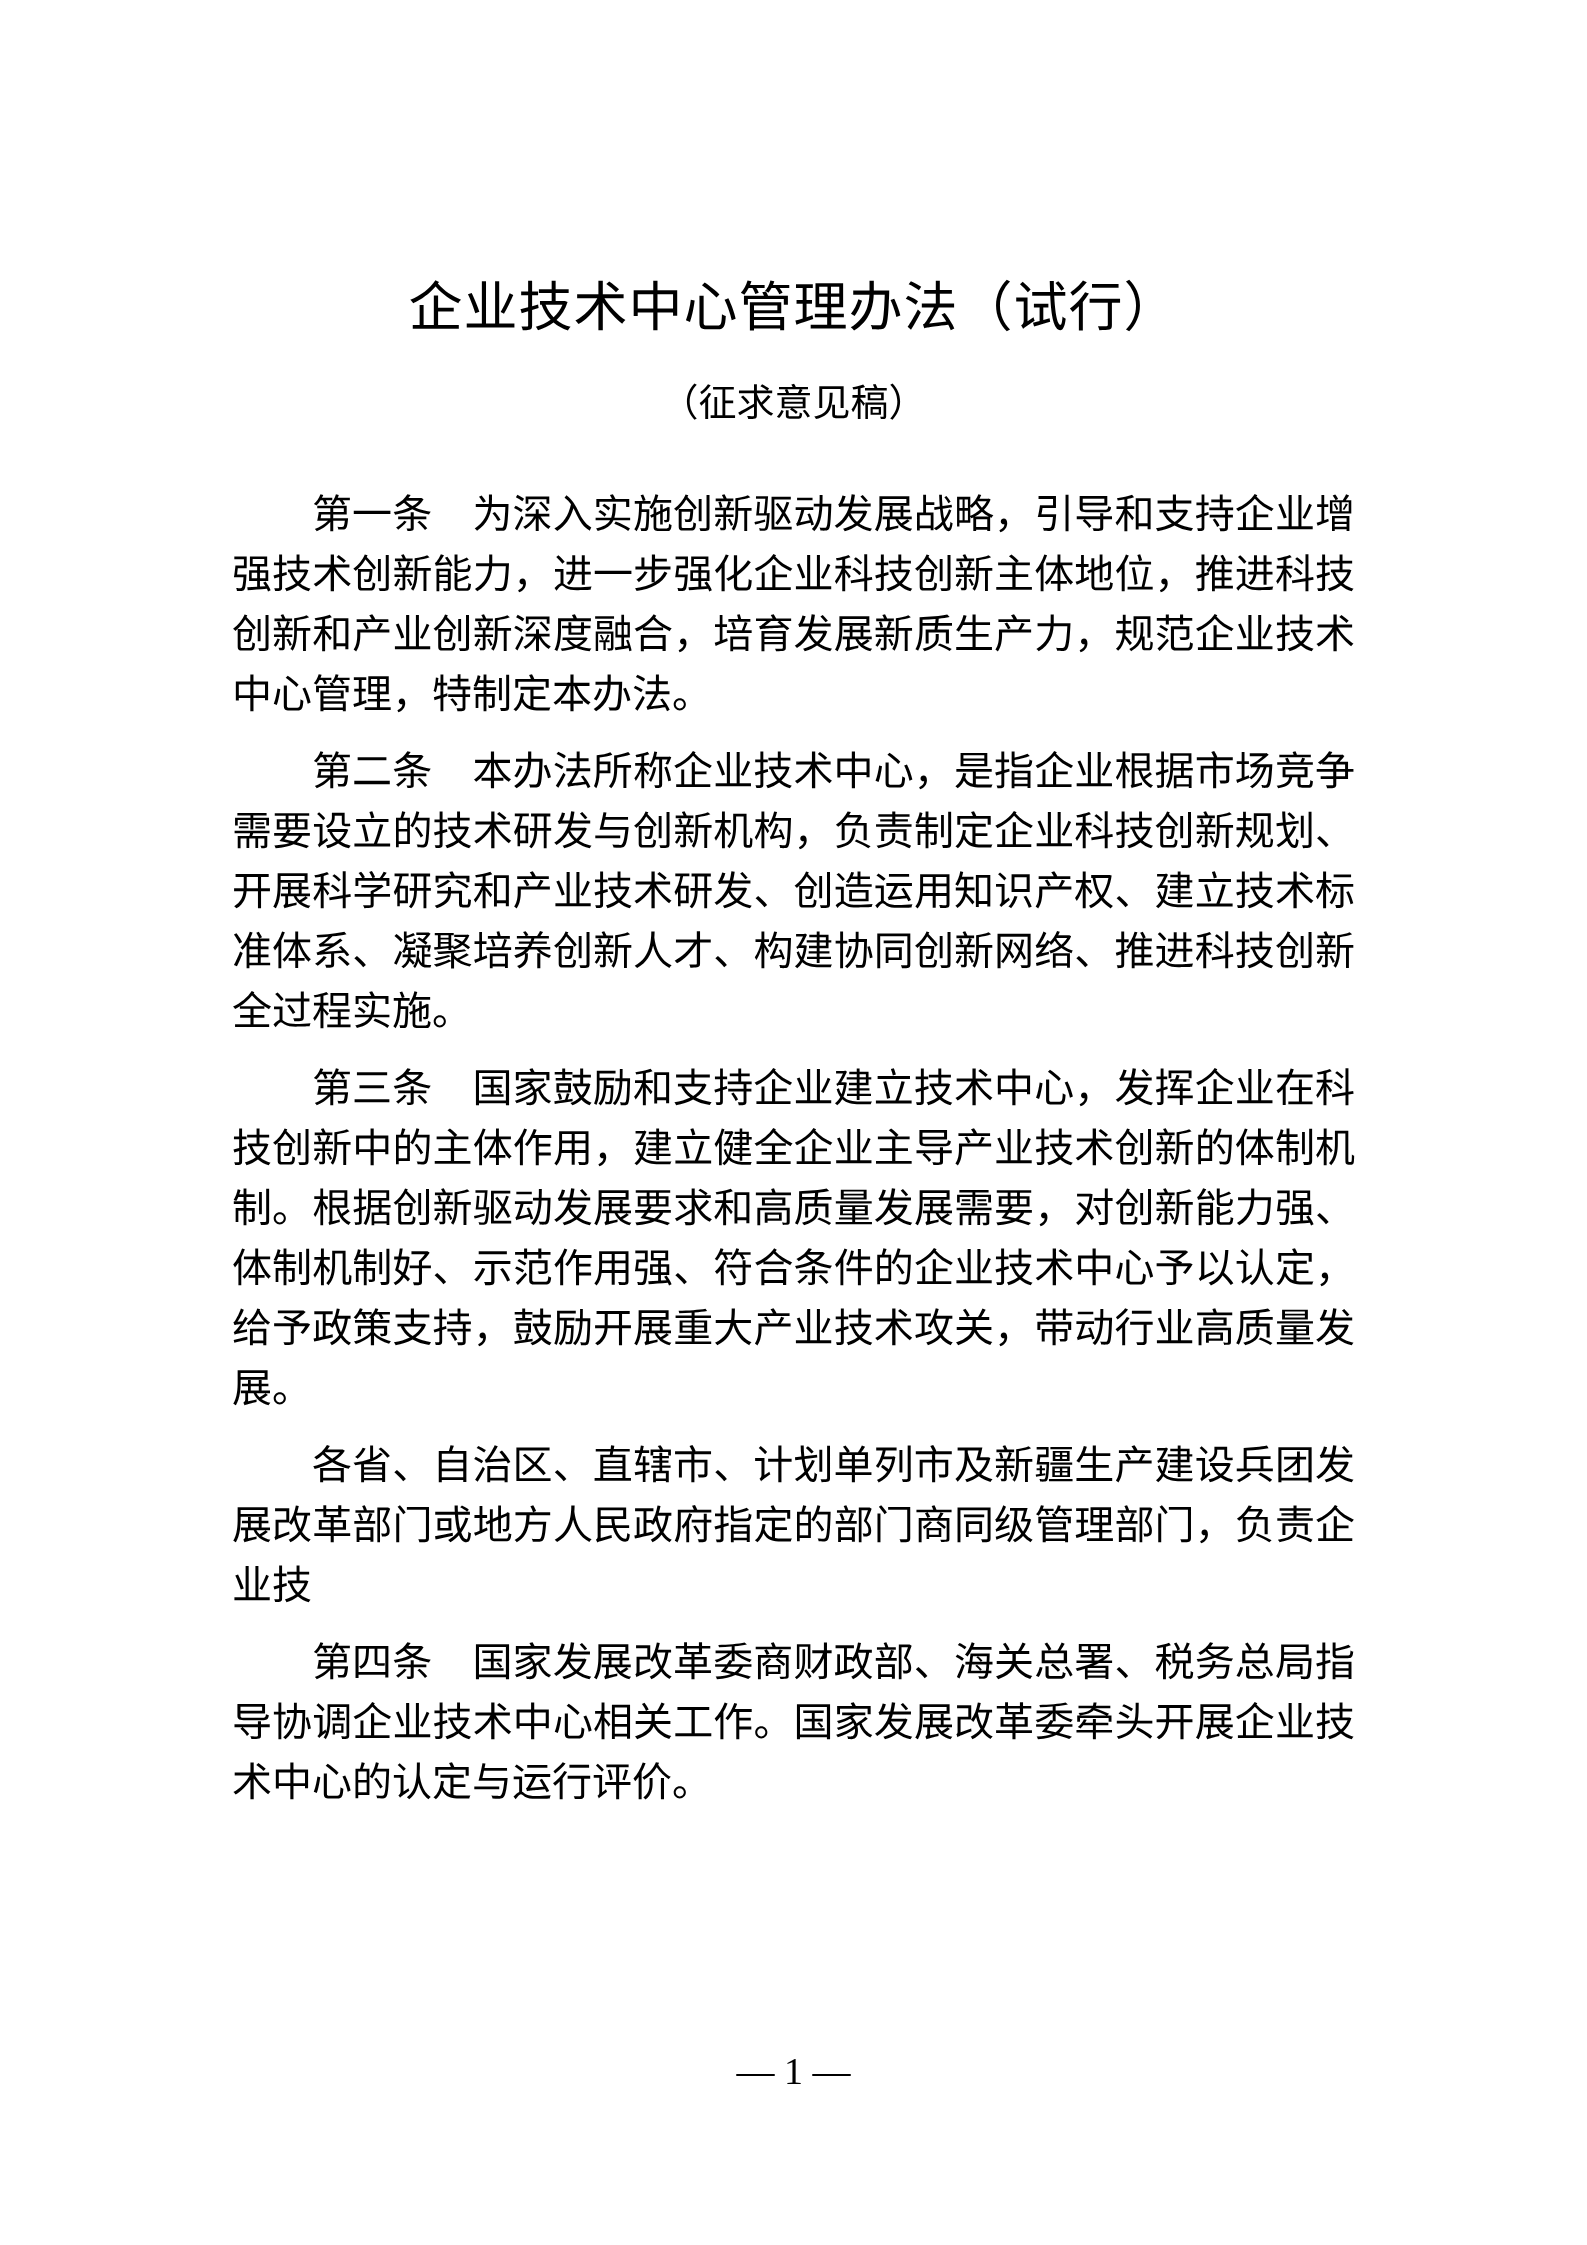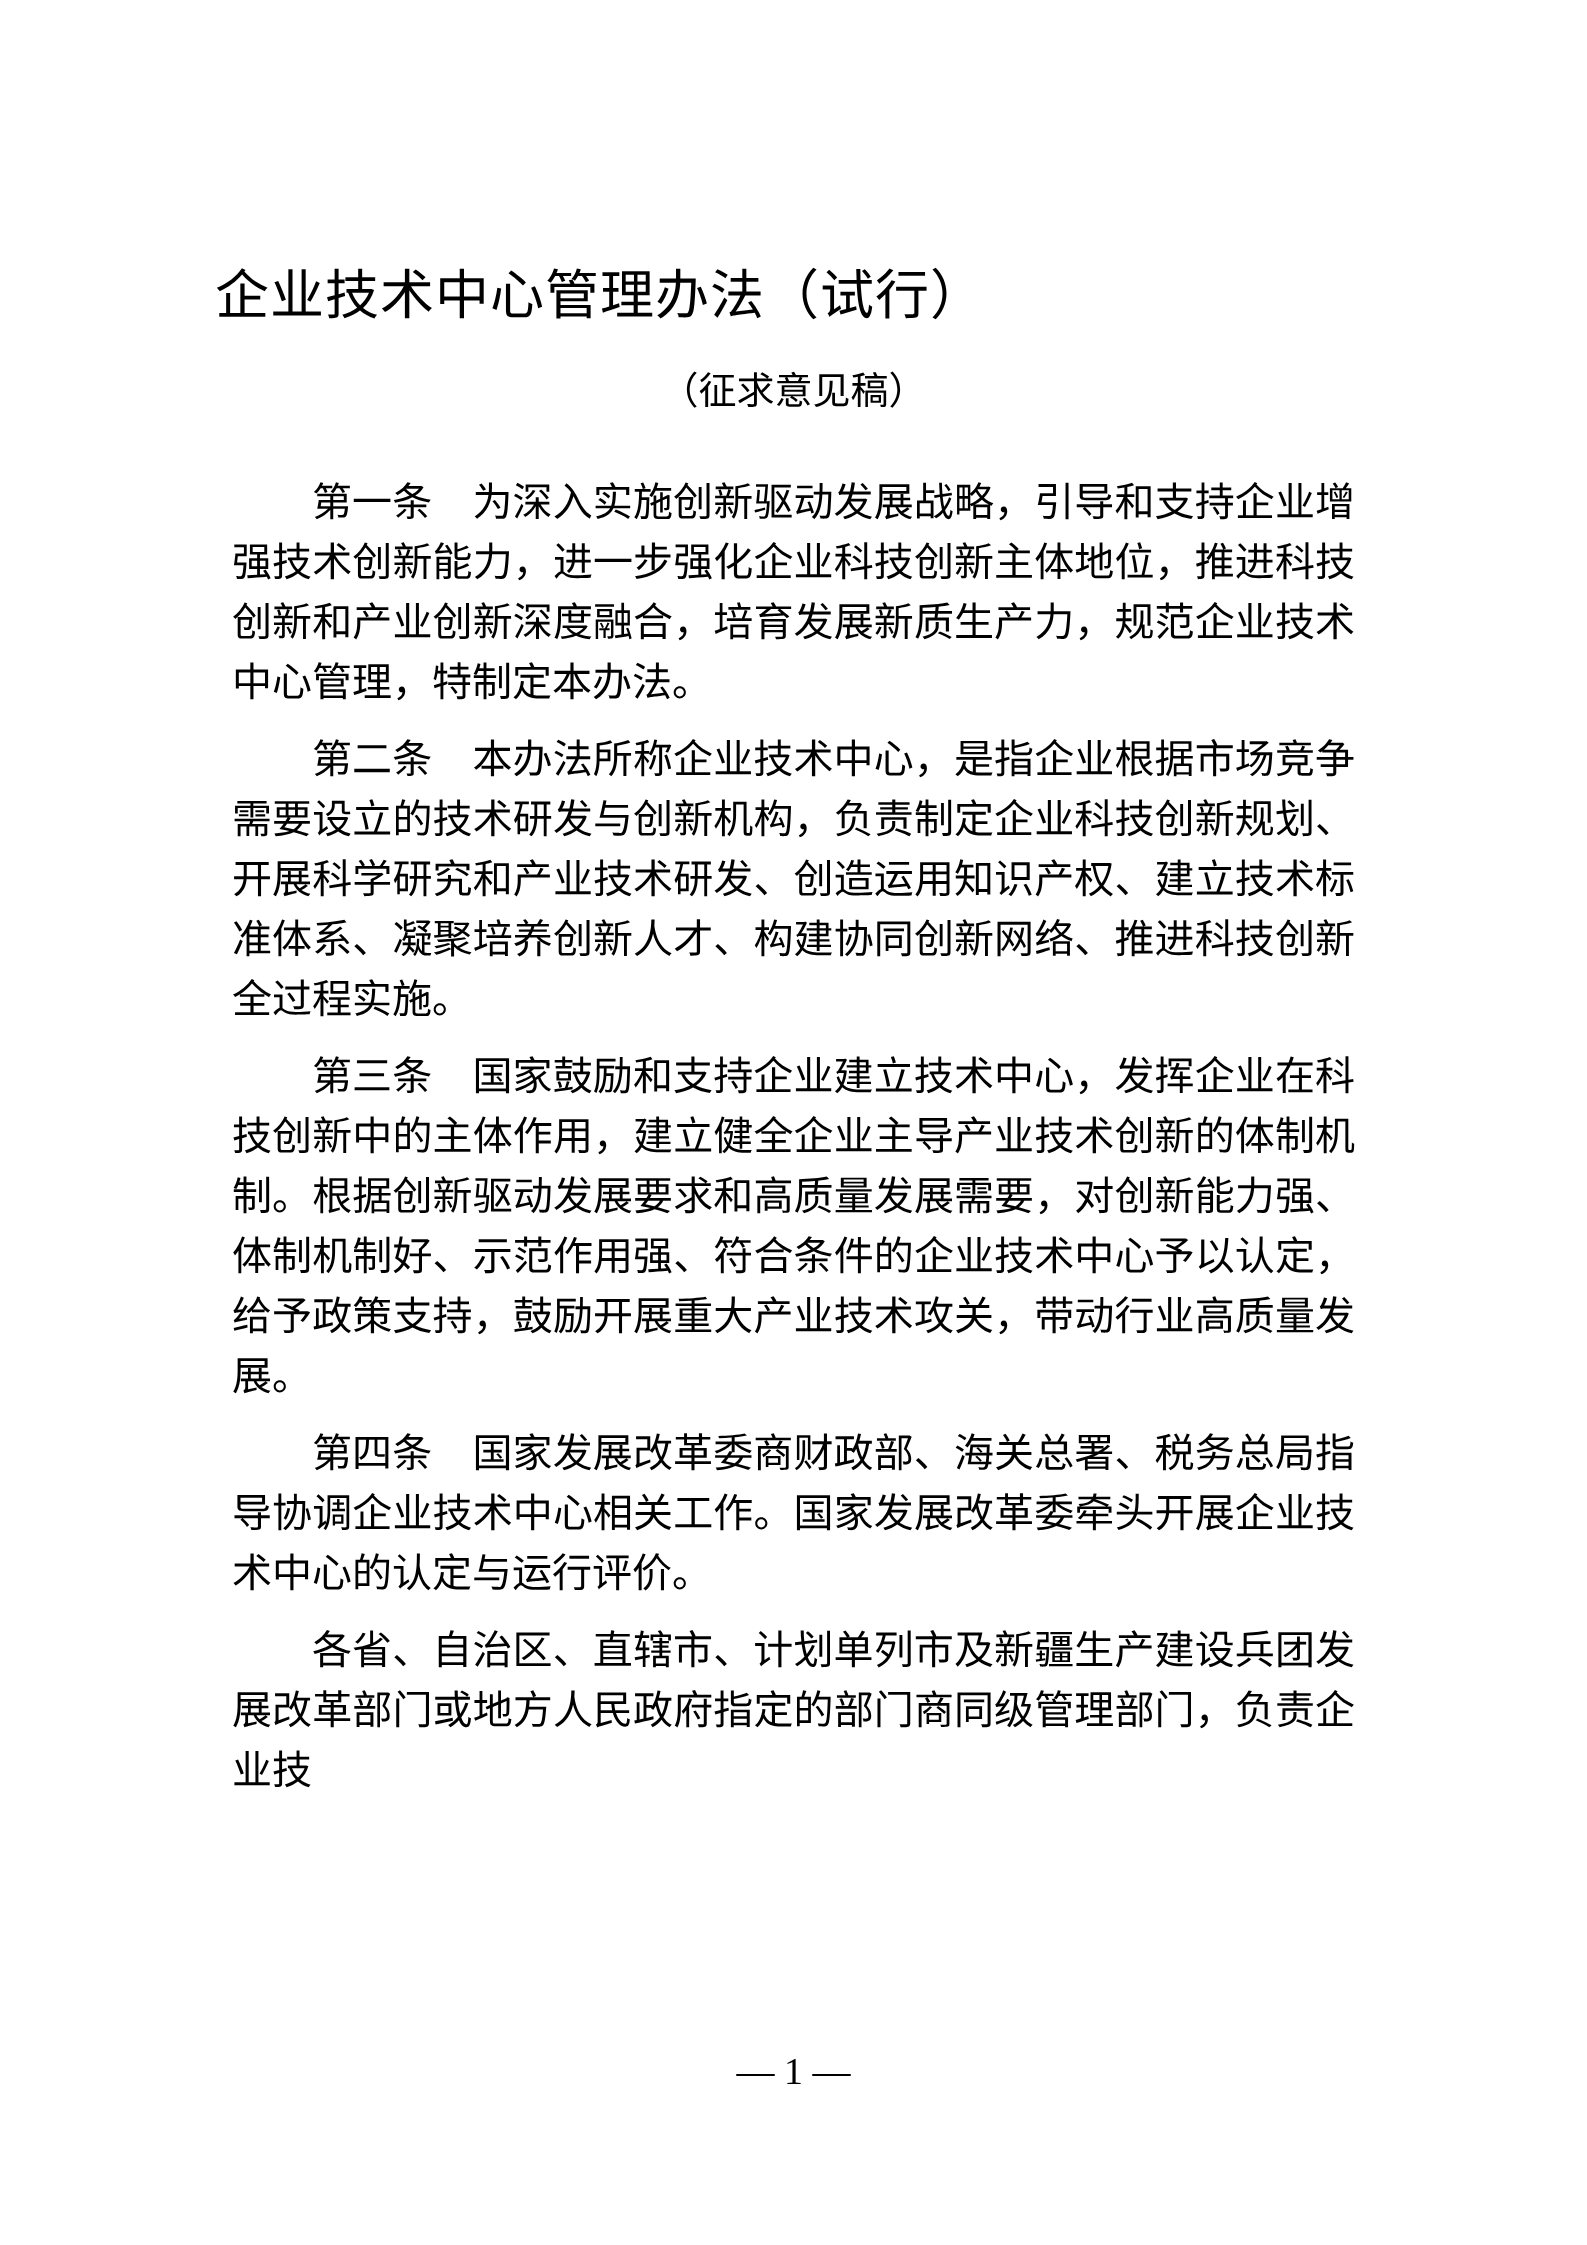--- a/index.html
+++ b/index.html
@@ -12,26 +12,26 @@
     width: 1587px;
     height: 2245px;
     background: #ffffff;
     color: #000000;
     box-sizing: border-box;
     padding: 0 215px;
     overflow: hidden;
     font-family: "Liberation Sans", sans-serif;
   }
   .doc-title {
-    margin: 0;
+    margin: 12px;
     padding-top: 262px;
     font-size: 54px;
     font-weight: normal;
     line-height: 66px;
-    text-align: left;
+    text-align: center;
     letter-spacing: 1px;
     white-space: nowrap;
   }
   .doc-subtitle {
     margin-top: 40px;
     font-size: 38px;
     line-height: 46px;
     text-align: center;
   }
   .chapter-heading {
@@ -73,19 +73,19 @@
 
   <h1 class="doc-title">企业技术中心管理办法（试行）</h1>
 
   <div class="doc-subtitle">（征求意见稿）</div>
 
 
   <div class="body-text">
     <p>第一条　为深入实施创新驱动发展战略，引导和支持企业增强技术创新能力，进一步强化企业科技创新主体地位，推进科技创新和产业创新深度融合，培育发展新质生产力，规范企业技术中心管理，特制定本办法。</p>
     <p>第二条　本办法所称企业技术中心，是指企业根据市场竞争需要设立的技术研发与创新机构，负责制定企业科技创新规划、开展科学研究和产业技术研发、创造运用知识产权、建立技术标准体系、凝聚培养创新人才、构建协同创新网络、推进科技创新全过程实施。</p>
     <p>第三条　国家鼓励和支持企业建立技术中心，发挥企业在科技创新中的主体作用，建立健全企业主导产业技术创新的体制机制。根据创新驱动发展要求和高质量发展需要，对创新能力强、体制机制好、示范作用强、符合条件的企业技术中心予以认定，给予政策支持，鼓励开展重大产业技术攻关，带动行业高质量发展。</p>
+    <p>各省、自治区、直辖市、计划单列市及新疆生产建设兵团发展改革部门或地方人民政府指定的部门商同级管理部门，负责企业技</p>
     <p>第四条　国家发展改革委商财政部、海关总署、税务总局指导协调企业技术中心相关工作。国家发展改革委牵头开展企业技术中心的认定与运行评价。</p>
-    <p>各省、自治区、直辖市、计划单列市及新疆生产建设兵团发展改革部门或地方人民政府指定的部门商同级管理部门，负责企业技</p>
   </div>
 
   <div class="page-footer">— 1 —</div>
 
 </div>
 
 </body></html>

